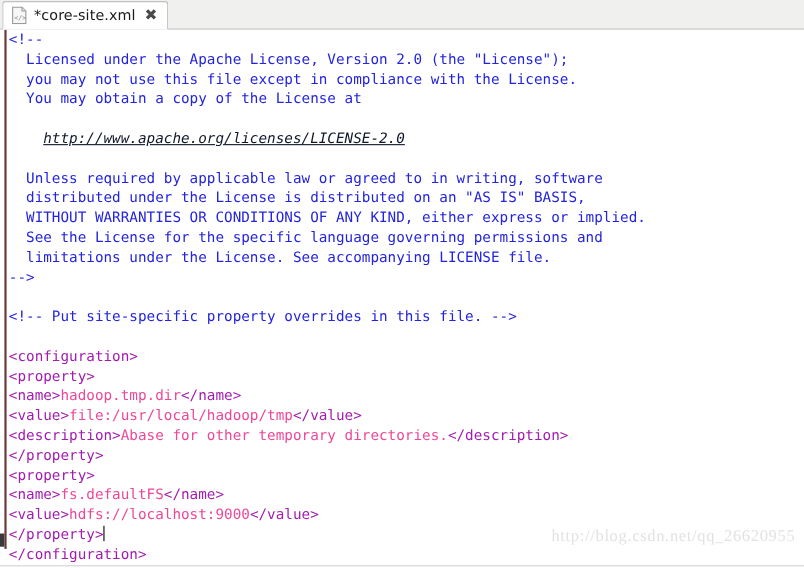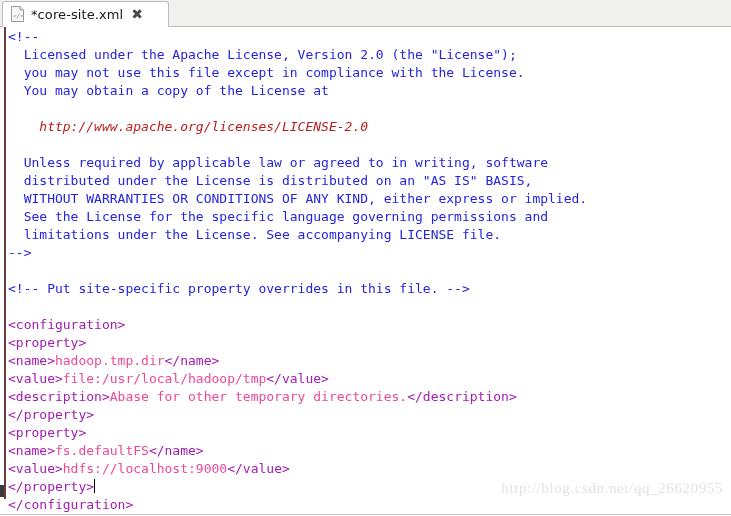--- a/index.html
+++ b/index.html
@@ -27,21 +27,21 @@
   }
   .tab {
     height: 26px;
     background: #ffffff;
     border: 1px solid #bcbcbc;
     border-bottom: 1px solid #ffffff;
     border-top-left-radius: 3px;
     border-top-right-radius: 3px;
     display: flex;
     align-items: center;
-    padding: 0 24px 0 7px;
+    padding: 0 8px 0 7px;
     box-sizing: border-box;
     margin-left: 2px;
     position: relative;
     top: 1px;
     font-family: "DejaVu Sans", "Liberation Sans", sans-serif;
   }
   .tab-icon {
     width: 15px;
     height: 16px;
     margin-right: 6px;
@@ -95,21 +95,21 @@
     position: absolute;
     left: 8px;
     top: 1px;
     font-size: 13px;
     line-height: 18px;
     white-space: pre;
     font-family: "DejaVu Sans Mono", "Liberation Mono", monospace;
   }
   .ln { display: block; height: 18px; }
   .cm   { color: #2424dd; }
-  .link { color: #b91c1c; font-style: italic; }
+  .link { color: #0f172a; font-style: italic; text-decoration: underline; }
   .tag  { color: #a21caf; }
   .txt  { color: #ec4899; }
   .caret {
     display: inline-block;
     width: 1px;
     height: 14px;
     background: #000000;
     vertical-align: -2px;
     margin-left: 0px;
   }

